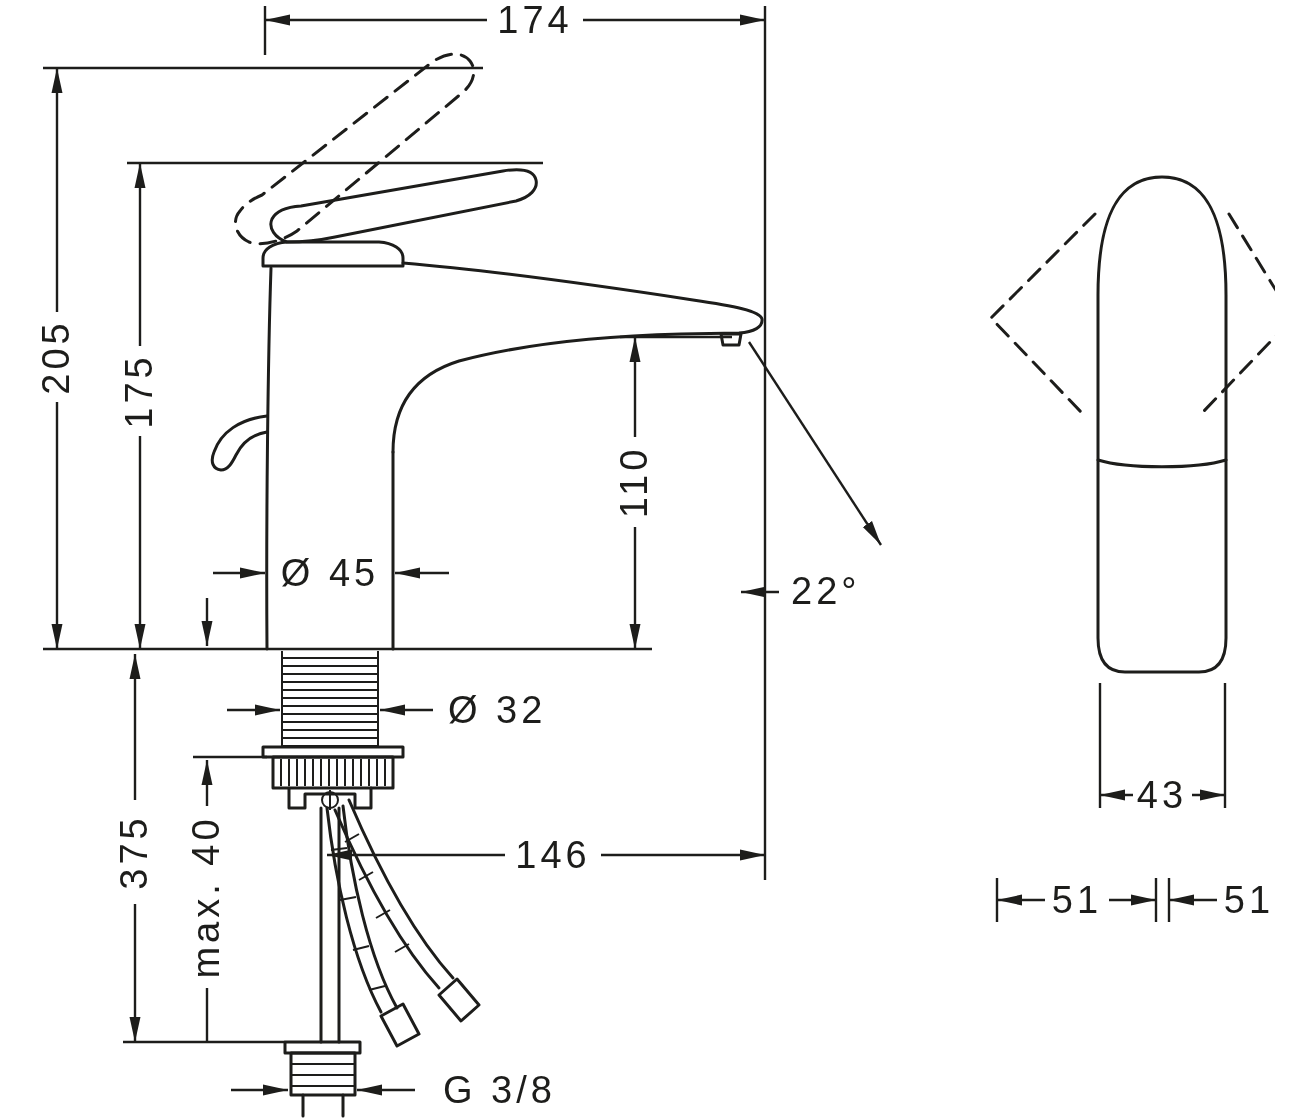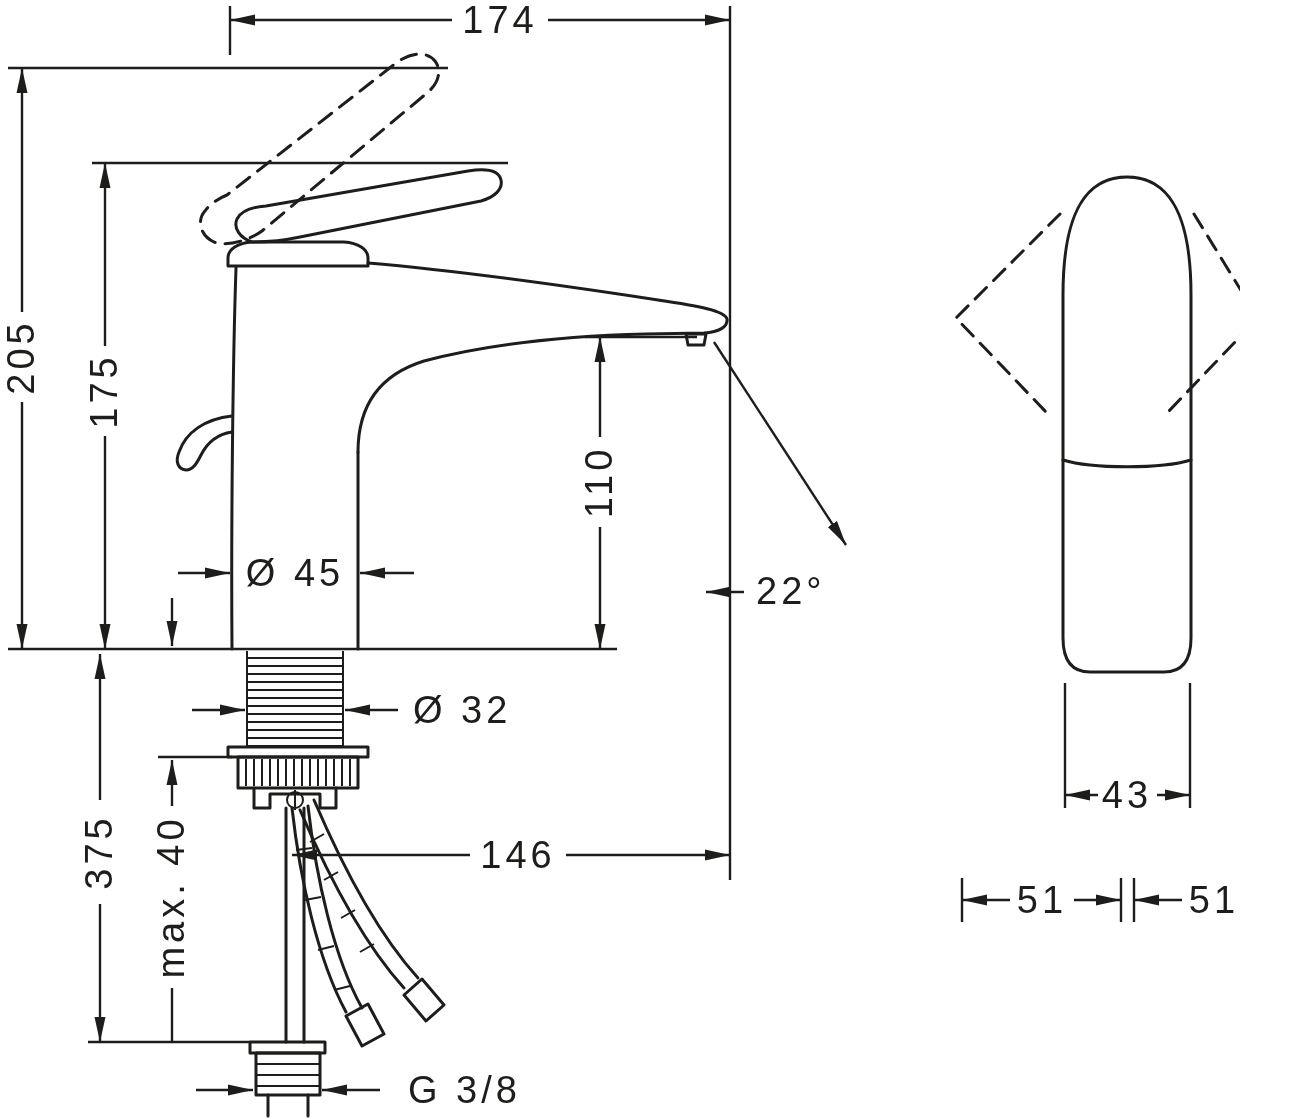--- a/index.html
+++ b/index.html
@@ -1,16 +1,16 @@
 <!DOCTYPE html>
 <html><head>
 <meta charset="utf-8">
 <style>
   html,body{margin:0;padding:0;background:#ffffff;}
-  .stage{width:1240px;height:1119px;position:relative;background:#fff;overflow:hidden;}
+  .stage{width:1240px;height:1119px;position:relative;background:#fff;overflow:hidden;padding-left:35px;}
   svg{display:block;}
   .ln{stroke:#1d1d1b;stroke-width:3;fill:none;stroke-linecap:round;stroke-linejoin:round;}
   .th{stroke:#1d1d1b;stroke-width:2;fill:none;}
   .dm{stroke:#1d1d1b;stroke-width:2.4;fill:none;}
   .dash{stroke-dasharray:16 10;}
   text{font-family:"Liberation Sans",sans-serif;font-size:38px;letter-spacing:4px;fill:#1d1d1b;}
   .mid{text-anchor:middle;}
 </style>
 </head>
 <body>

